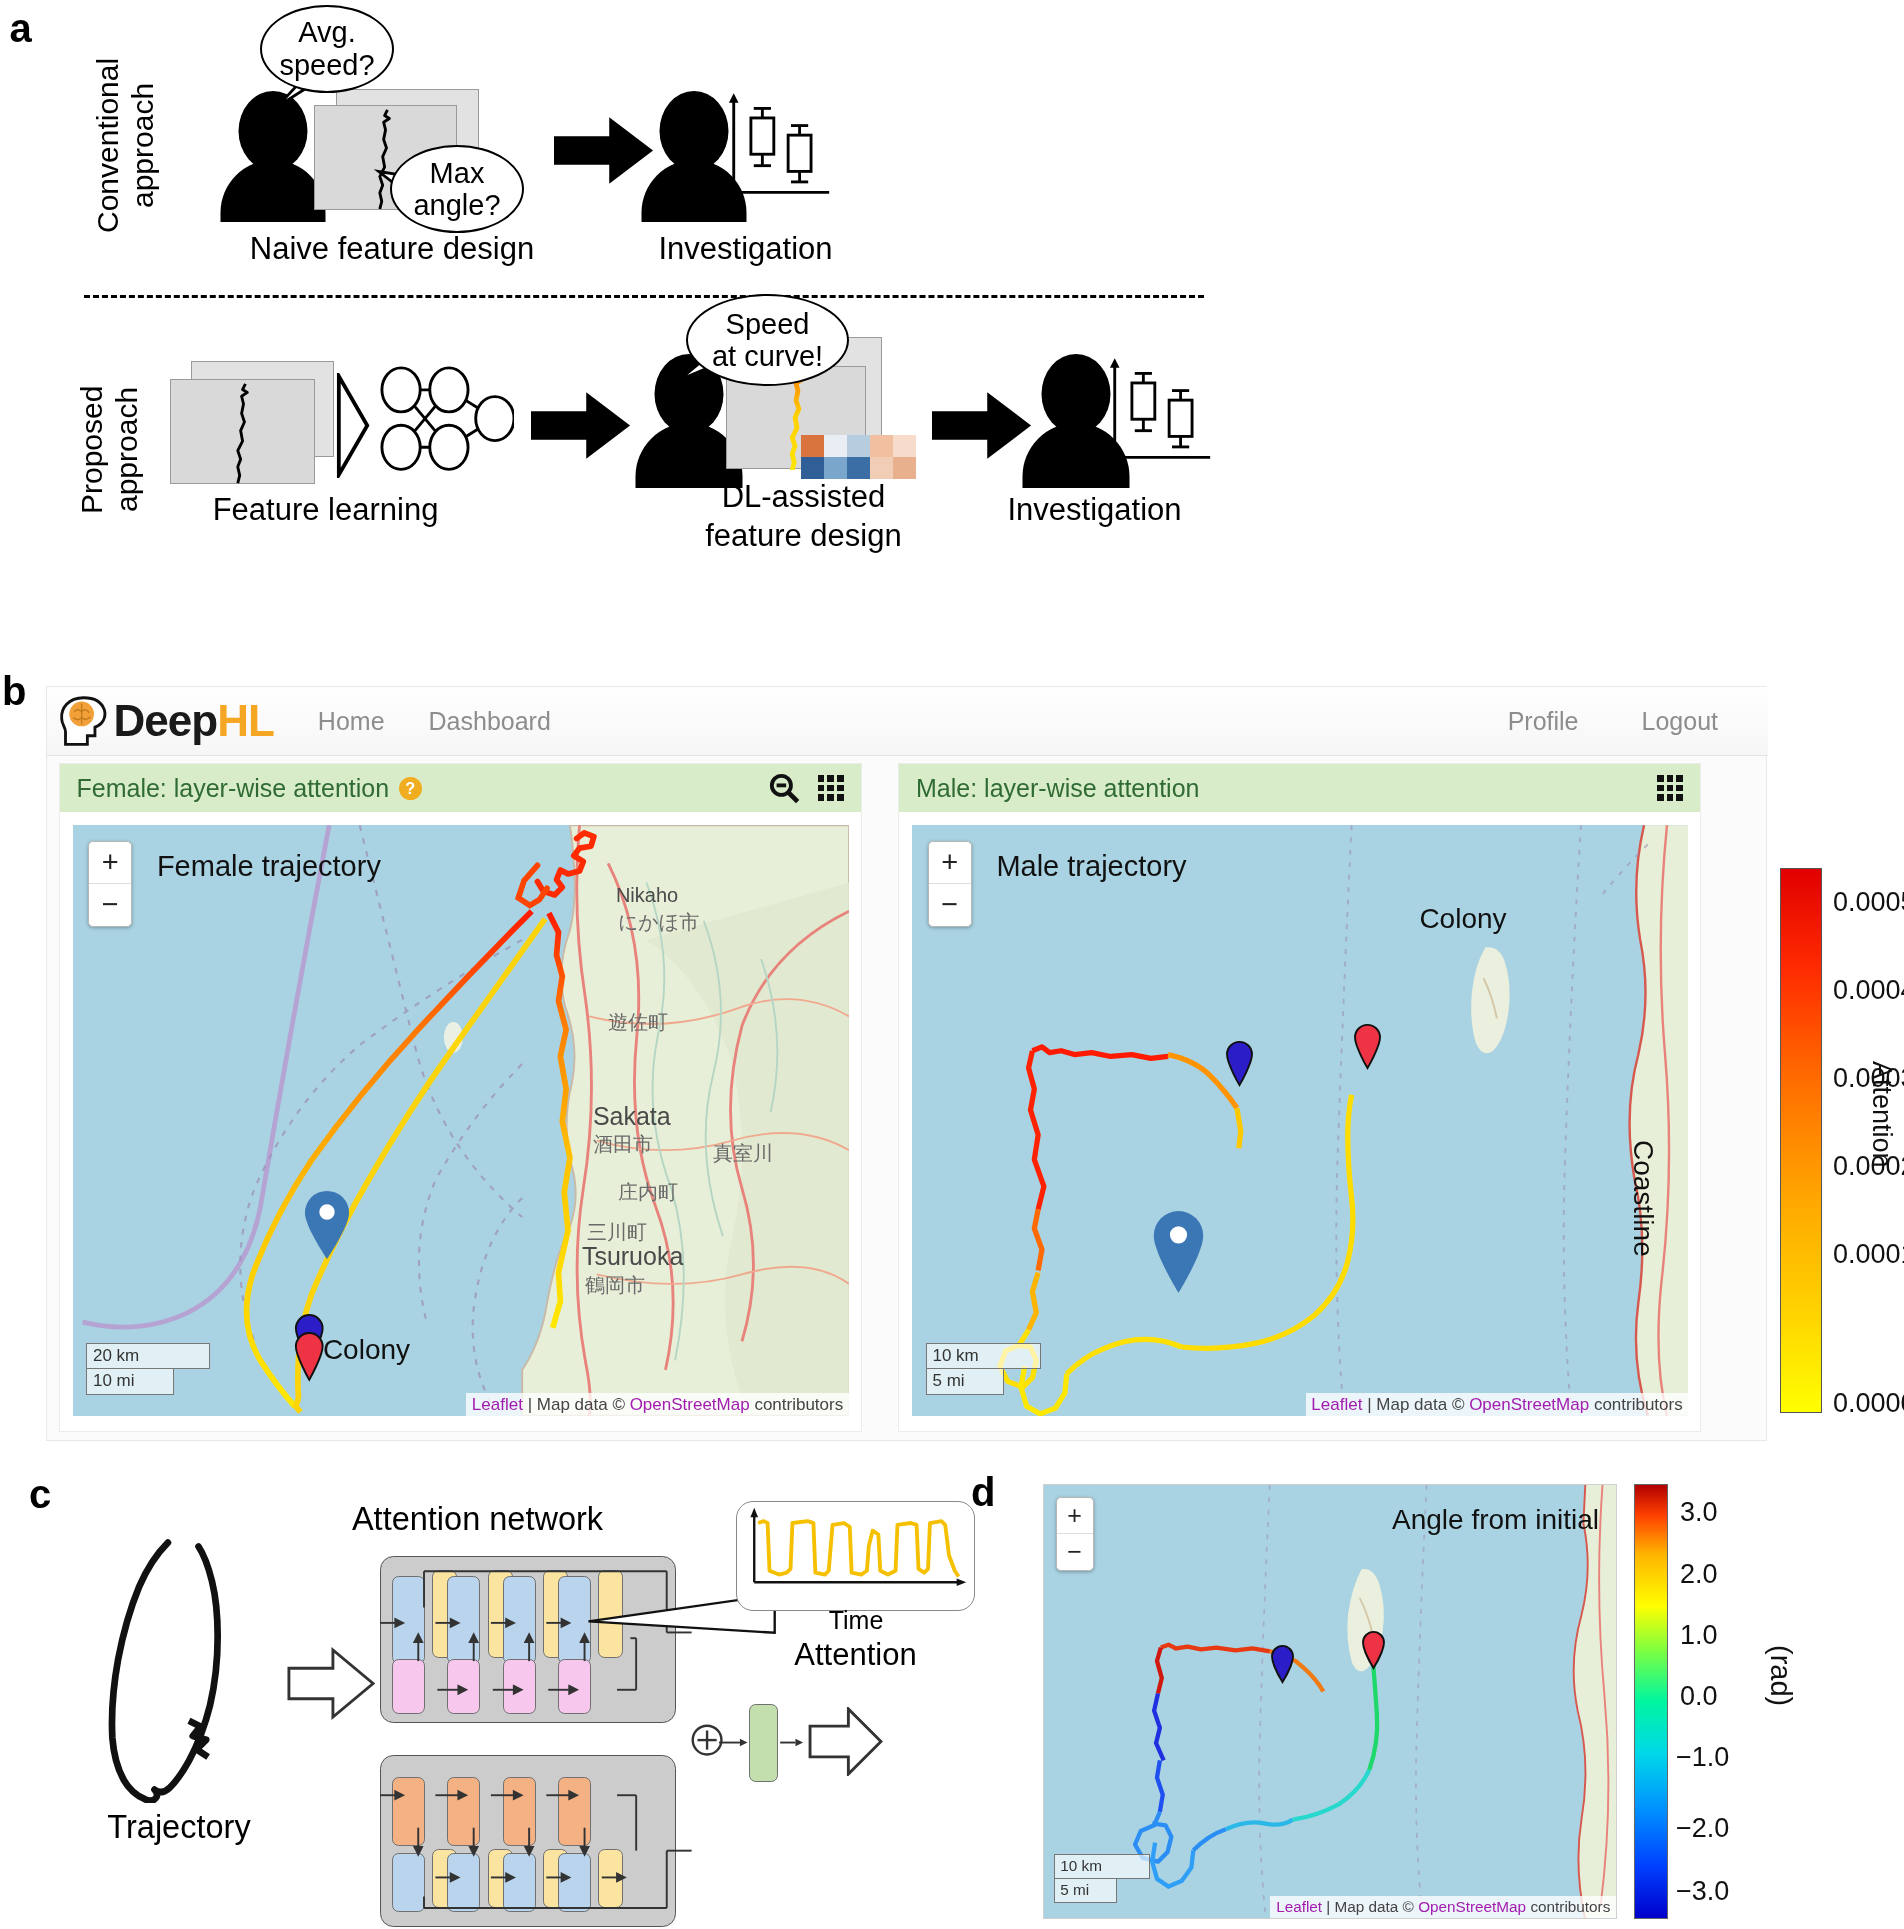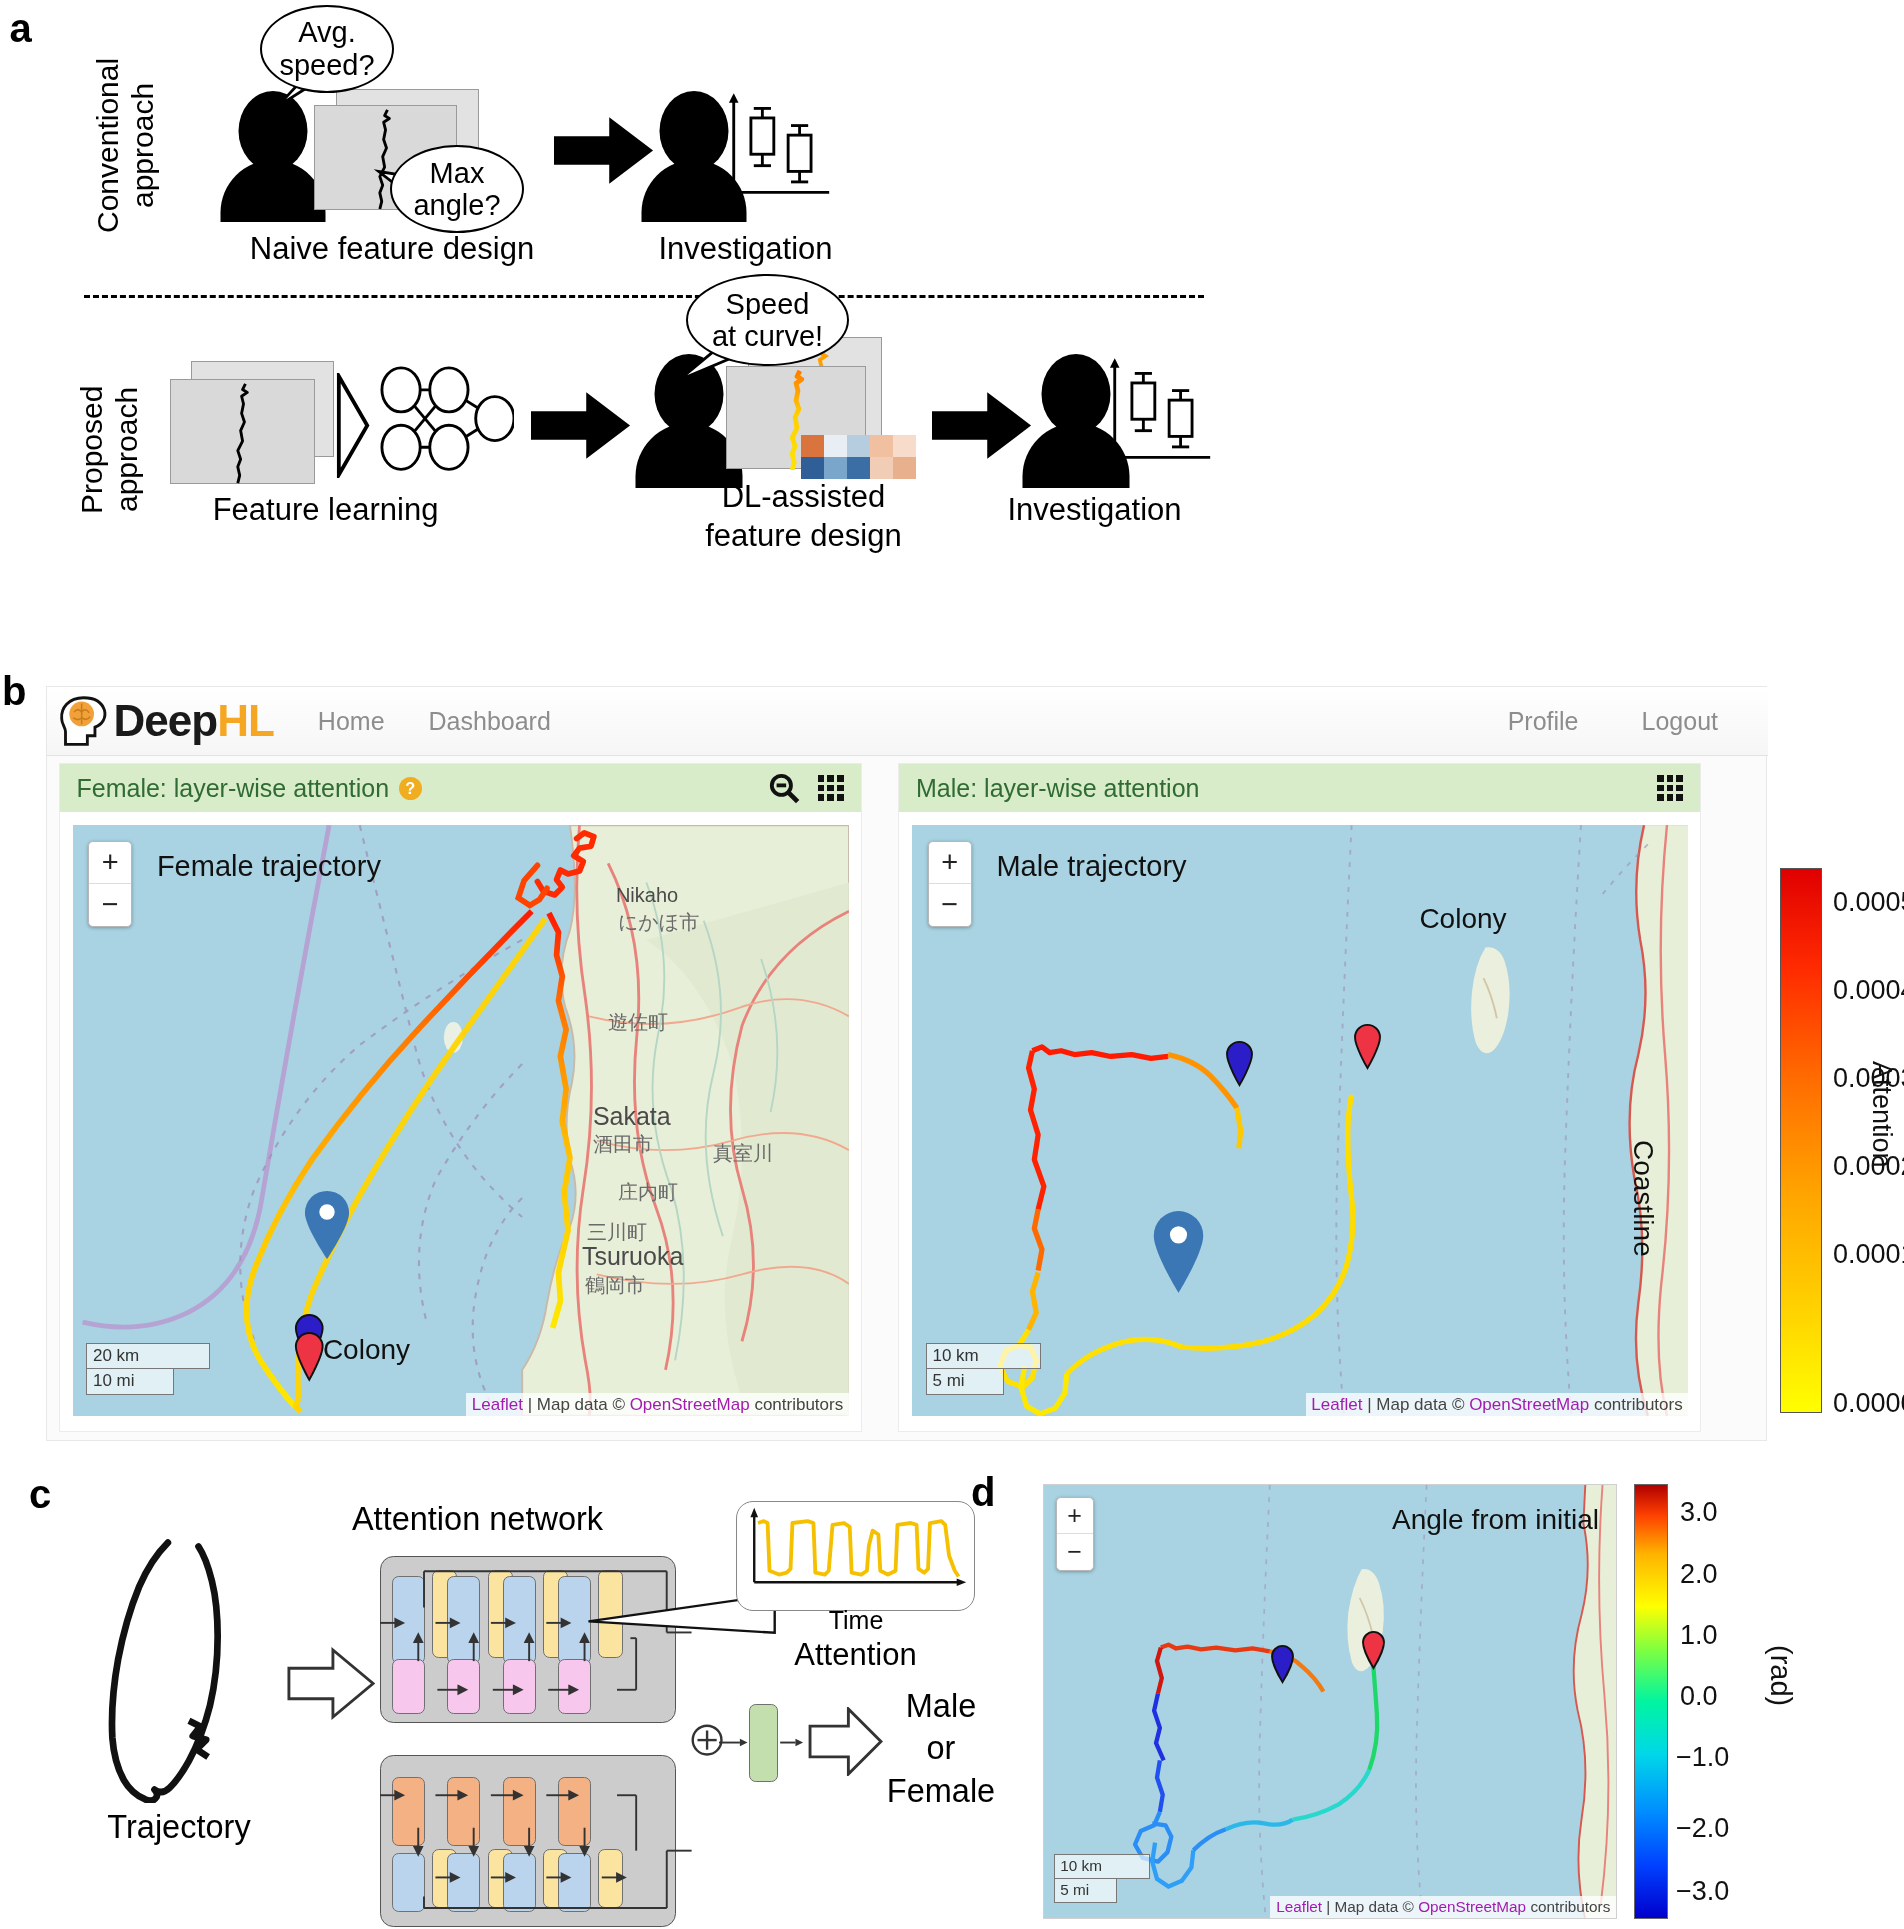--- a/index.html
+++ b/index.html
@@ -290,21 +290,21 @@
   </svg>
 
   <div class="person" style="left:631px; top:354px; width:115px; height:126px;">
     <div class="head" style="top:0; width:69px; height:80px;"></div>
     <div class="body" style="top:69px; width:107px; height:65px; border-radius:54px 54px 0 0;"></div>
   </div>
 
   <svg class="bubble-tail" style="left:669px; top:333px; width:76px; height:55px;" viewBox="0 0 80 58" width="76" height="55">
     <polygon points="68,2 10,50 62,28" fill="#fff" stroke="#000" stroke-width="3"></polygon>
   </svg>
-  <div class="bubble" style="left:686px; top:274px; width:163px; height:92px;">
+  <div class="bubble" style="left:686px; top:294px; width:163px; height:92px;">
     <span><span>Speed</span><br><span>at curve!</span></span>
   </div>
 
   <div class="slide slide-white" style="left:748px; top:337px; width:134px; height:100px;">
     <svg width="134" height="100" viewBox="0 0 140 105" style="display:block">
       <path d="M78 10 l-3 6 l5 3 l-6 4 l2 8" stroke="#ffa000" stroke-width="4" fill="none"></path>
     </svg>
   </div>
   <div class="slide" style="left:726px; top:366px; width:140px; height:103px;">
     <svg width="140" height="103" viewBox="0 0 146 108" style="display:block">
@@ -738,25 +738,20 @@
       <polygon points="22,6 30,10 22,14" fill="#333"></polygon>
   </svg>
   <div class="cell c-green" style="left:749px; top:241px; width:29px; height:78px;"></div>
   <svg style="position:absolute; left:780px; top:270px; width:29px; height:21px; z-index:4" viewBox="0 0 30 22" width="29" height="21">
     <line x1="0" y1="10" x2="16" y2="10" stroke="#333" stroke-width="2"></line>
       <polygon points="16,6 24,10 16,14" fill="#333"></polygon>
   </svg>
   <svg class="bigarrow" style="left:808px; top:244px; width:75px; height:69px;" viewBox="0 0 78 72" width="75" height="69">
     <polygon points="2,20 42,20 42,2 76,36 42,70 42,52 2,52" fill="#fff" stroke="#333" stroke-width="3"></polygon>
   </svg>
-  <div style="position:absolute; left:879px; top:222px; width:124px; text-align:center; font-size:32.5px; line-height:1.3;">
-    <span>Male</span><br>
-    <span>or</span><br>
-    <span>Female</span>
-  </div>
 
   <svg style="position:absolute; left:588px; top:128px; width:191px; height:57px; z-index:5" viewBox="0 0 200 60" width="191" height="57">
     <polygon points="196,4 0,32 196,44" fill="#fff" stroke="#111" stroke-width="2.5"></polygon>
   </svg>
   <div class="inset-box" style="left:736px; top:38px; width:239px; height:110px; z-index:6">
     <svg width="235" height="106" viewBox="0 0 246 111" style="display:block">
       <line x1="18" y1="12" x2="18" y2="84" stroke="#111" stroke-width="2.5"></line>
       <polygon points="18,6 14,16 22,16" fill="#111"></polygon>
       <line x1="18" y1="84" x2="234" y2="84" stroke="#111" stroke-width="2.5"></line>
       <polygon points="240,84 230,80 230,88" fill="#111"></polygon>

